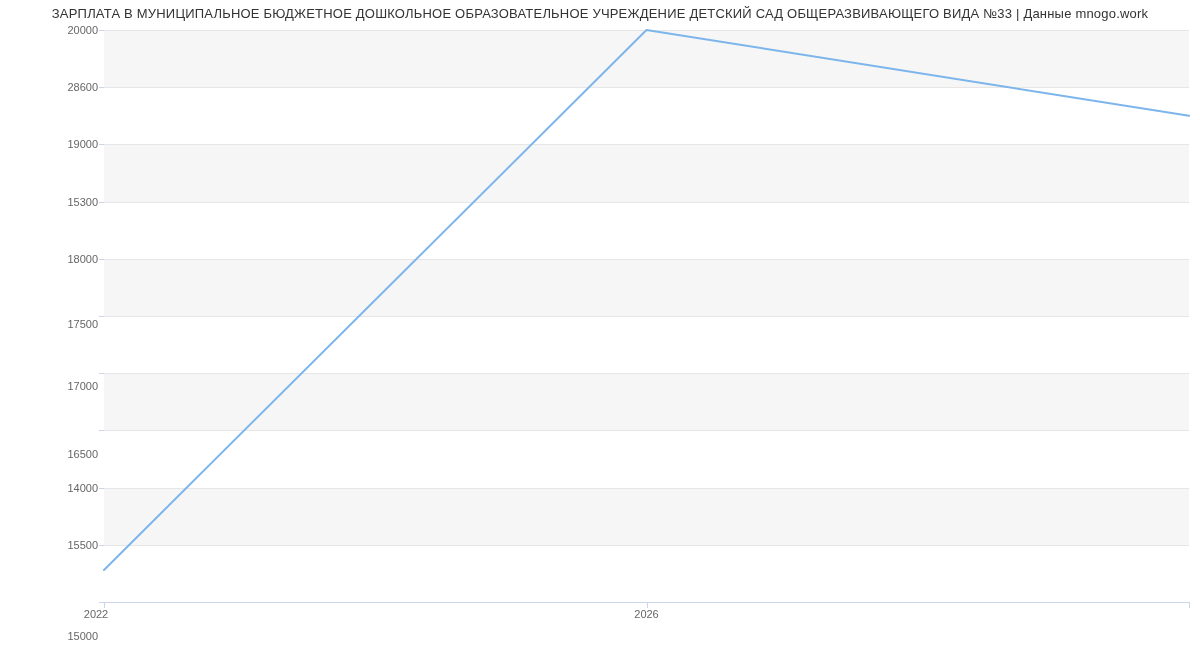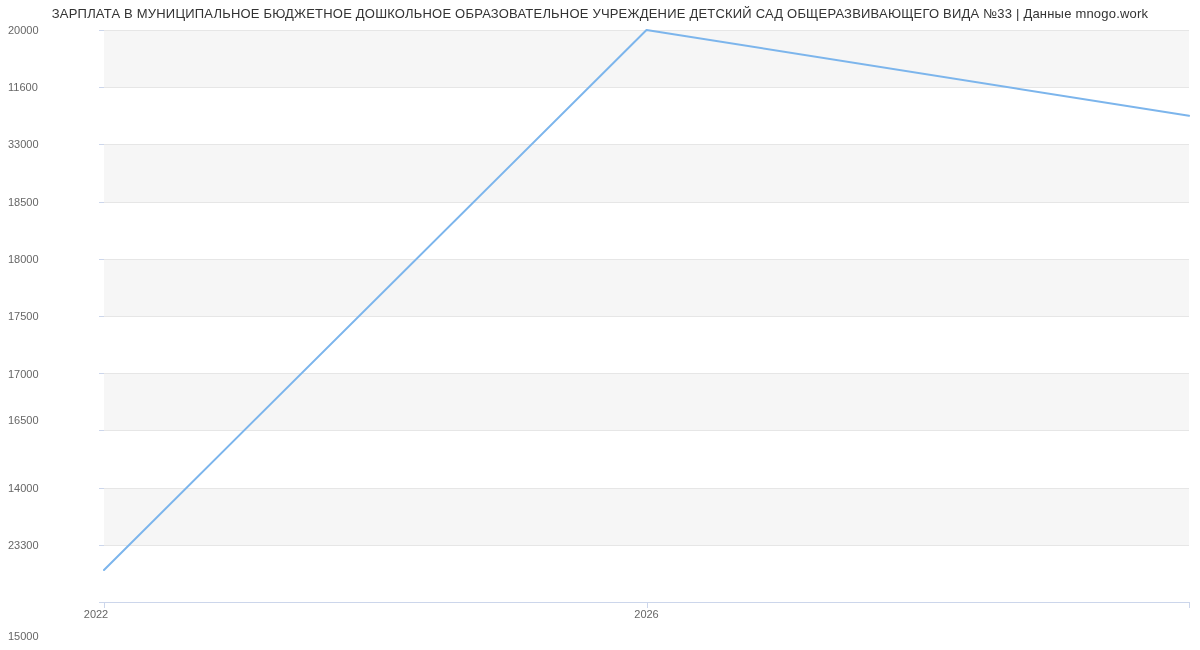--- a/index.html
+++ b/index.html
@@ -49,21 +49,21 @@
     background: #e6e6e6;
   }
   .axis-line {
     position: absolute;
     background: #ccd6eb;
   }
   .y-tick-label {
     position: absolute;
     right: 1102px;
     width: 90px;
-    text-align: left;
+    text-align: right;
     font-size: 11px;
     color: #666;
     transform: translateY(-50%);
   }
   .y-tick-mark {
     position: absolute;
     left: 99px;
     width: 5px;
     height: 1px;
     background: #ccd6eb;
@@ -124,37 +124,37 @@
       <svg class="line-svg" id="line-svg" viewBox="0 0 1085 572" preserveAspectRatio="none">
         <path d="M0 539.968 L542.5 0 L1085 85.80000000000001" class="series-line" style="stroke: rgb(124, 181, 236);"></path>
       </svg>
   </div>
 
   <div class="axis-line" id="x-axis-line" style="left: 104px; top: 602px; width: 1085px; height: 1px;"></div>
 
   <div id="y-labels">
       <div class="y-tick-label" style="top: 636px;">15000</div>
       <div class="y-tick-mark" style="top: 602px;"></div>
-      <div class="y-tick-label" style="top: 544.8px;">23300</div>
+      <div class="y-tick-label" style="top: 544.8px;">15500</div>
       <div class="y-tick-mark" style="top: 544.8px;"></div>
       <div class="y-tick-label" style="top: 487.6px;">14000</div>
       <div class="y-tick-mark" style="top: 487.6px;"></div>
-      <div class="y-tick-label" style="top: 420px;">16500</div>
+      <div class="y-tick-label" style="top: 454px;">16500</div>
       <div class="y-tick-mark" style="top: 430.4px;"></div>
-      <div class="y-tick-label" style="top: 374px;">17000</div>
+      <div class="y-tick-label" style="top: 386px;">17000</div>
       <div class="y-tick-mark" style="top: 373.2px;"></div>
-      <div class="y-tick-label" style="top: 316px;">17500</div>
+      <div class="y-tick-label" style="top: 324px;">17500</div>
       <div class="y-tick-mark" style="top: 316px;"></div>
       <div class="y-tick-label" style="top: 258.8px;">18000</div>
       <div class="y-tick-mark" style="top: 258.8px;"></div>
-      <div class="y-tick-label" style="top: 201.6px;">18500</div>
+      <div class="y-tick-label" style="top: 201.6px;">15300</div>
       <div class="y-tick-mark" style="top: 201.6px;"></div>
-      <div class="y-tick-label" style="top: 144.4px;">33000</div>
+      <div class="y-tick-label" style="top: 144.4px;">19000</div>
       <div class="y-tick-mark" style="top: 144.4px;"></div>
-      <div class="y-tick-label" style="top: 87.2px;">11600</div>
+      <div class="y-tick-label" style="top: 87.2px;">28600</div>
       <div class="y-tick-mark" style="top: 87.2px;"></div>
       <div class="y-tick-label" style="top: 30px;">20000</div>
       <div class="y-tick-mark" style="top: 30px;"></div>
     </div>
   <div id="x-labels">
       <div class="x-tick-label" style="left: 96px;">2022</div>
       <div class="x-tick-mark" style="left: 104px;"></div>
       <div class="x-tick-label" style="left: 646.5px;">2026</div>
       <div class="x-tick-mark" style="left: 646.5px;"></div>
       <div class="x-tick-label" style="left: 1189px; margin-left: 32px;">2024</div>

